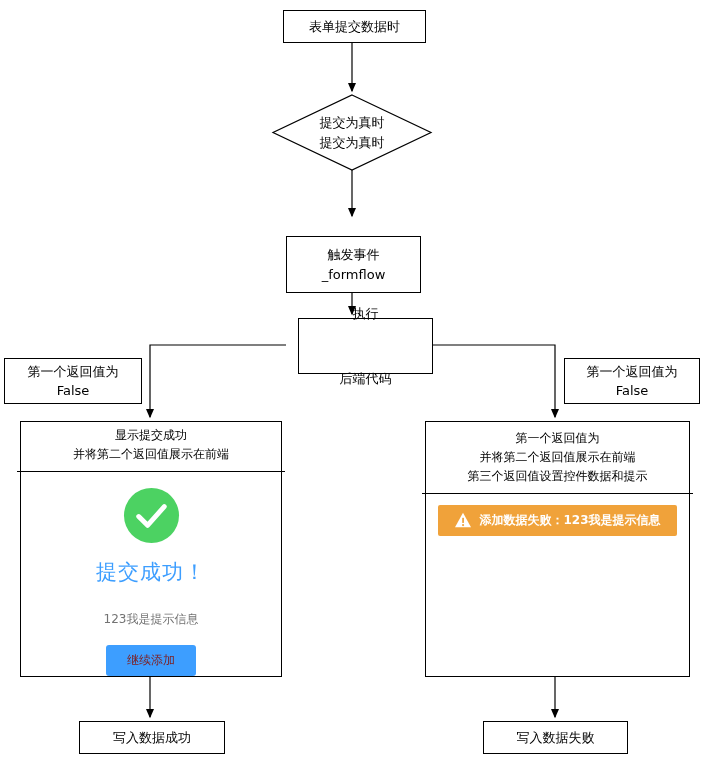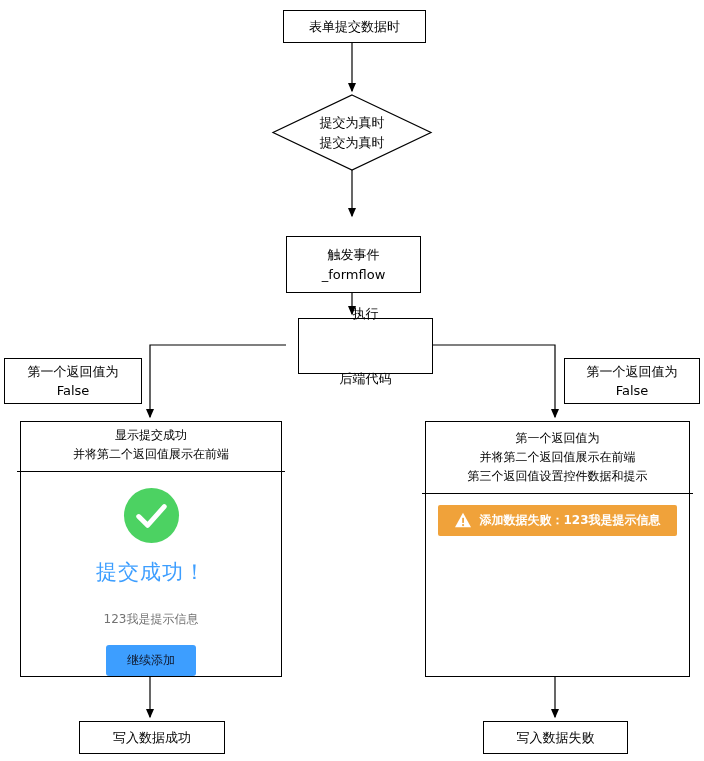--- a/index.html
+++ b/index.html
@@ -34,21 +34,21 @@
   .result-body { flex: 1; width: 100%; display: flex; flex-direction: column; align-items: center; }
 
   .check-icon { margin-top: 15px; }
   .check-circle { fill: var(--success-green, #4cd262); }
   .check-mark { stroke: #fff; stroke-width: 5; fill: none; stroke-linecap: round; stroke-linejoin: round; }
 
   .success-heading { margin-top: 13px; font-size: 21px; letter-spacing: 1px;
                      color: var(--accent-blue, #3d9eff); }
   .success-message { margin-top: 22px; font-size: 12px; color: #737373; }
 
-  .continue-btn { margin-top: 17px; background: var(--accent-blue, #3d9eff); color: #0f172a;
+  .continue-btn { margin-top: 17px; background: var(--accent-blue, #3d9eff); color: #7f1d1d;
                   border: none; border-radius: 3px; font-size: 12px; padding: 7px 21px;
                   font-family: Liberation Mono, monospace; cursor: default; }
 
   .alert-banner { margin-top: 11px; width: calc(100% - 24px); height: 31px; border-radius: 2px;
                   background: var(--warning-orange, #f0a23a); color: #fff; font-weight: bold;
                   font-size: 12px; display: flex; align-items: center; justify-content: center;
                   gap: 7px; }
   .warn-triangle { fill: #fff; }
   .warn-mark { fill: var(--warning-orange, #f0a23a); }
 </style>

